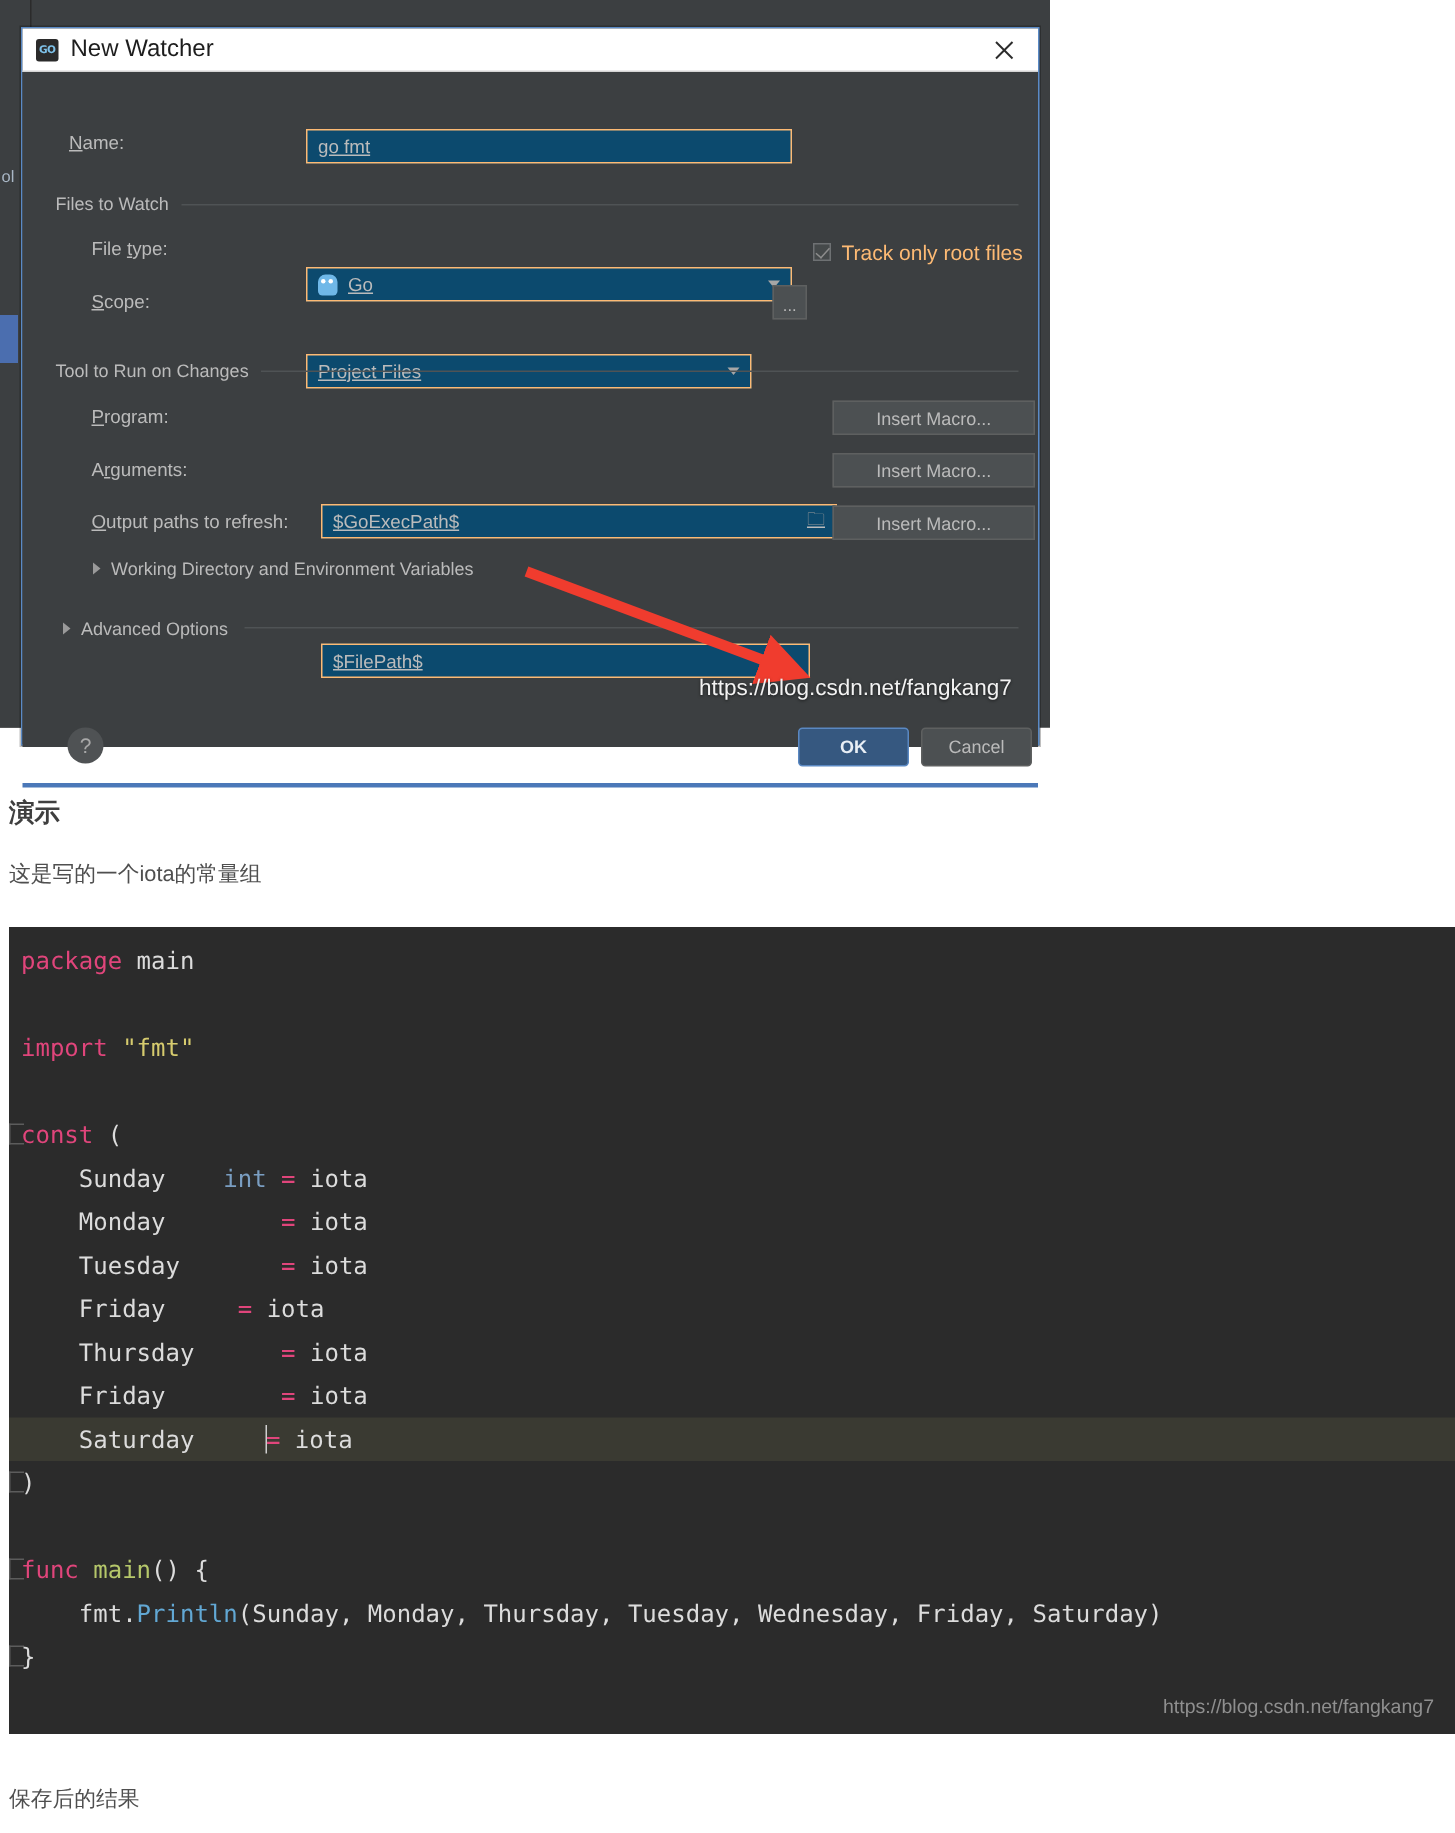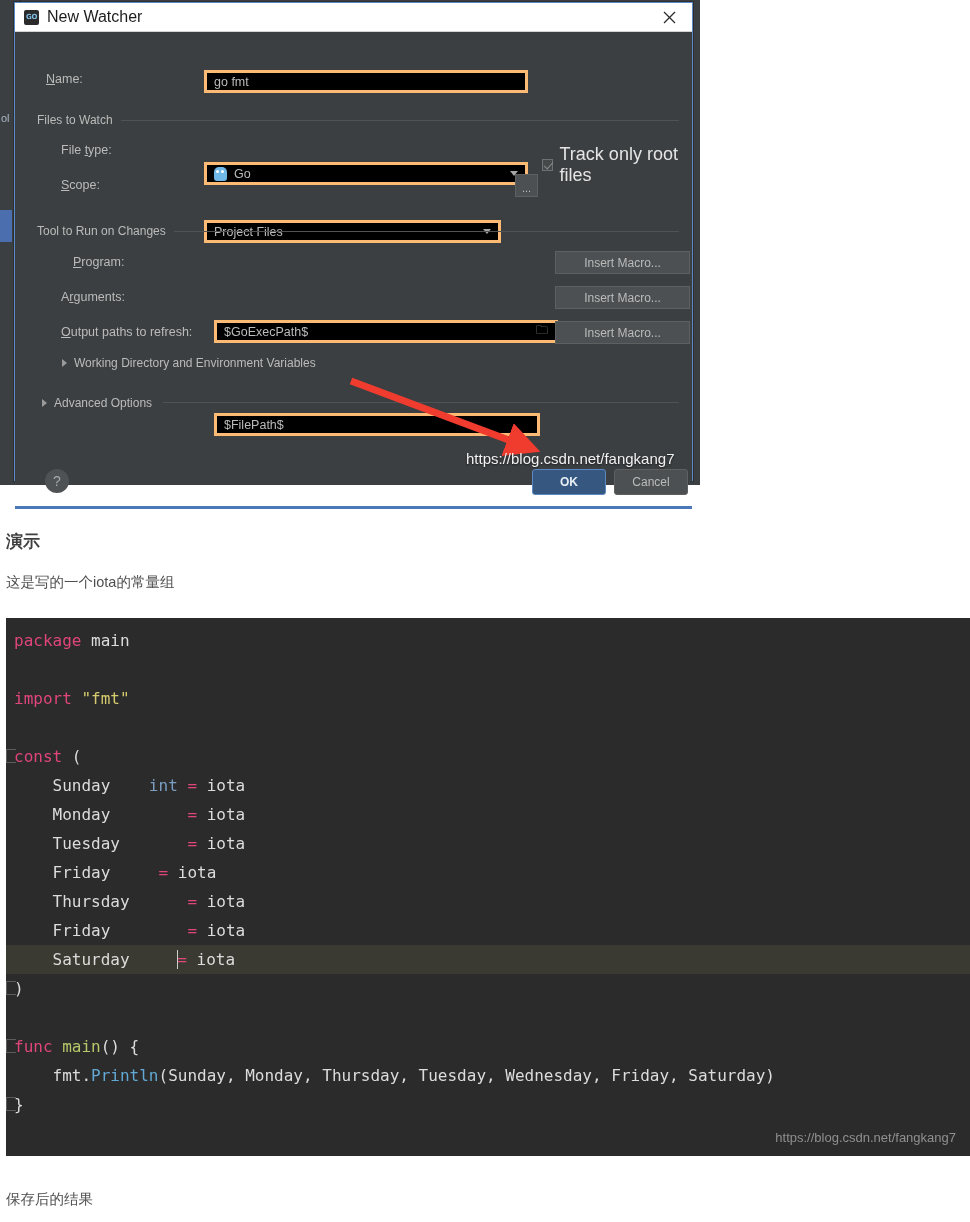--- a/index.html
+++ b/index.html
@@ -33,21 +33,21 @@
     position:absolute;left:20px;top:0;width:1px;height:485px;
     background:#2b2b2b;
   }
   .ide-bottom-bar{
     position:absolute;left:0;top:478px;width:700px;height:7px;
     background:#3c3f41;
   }
 
   
   .dialog{
-    position:absolute;left:14px;top:2px;width:679px;height:479px;
+    position:absolute;left:14px;top:18px;width:679px;height:479px;
     background:#3c3f41;
     border:1px solid #5a8ac6;
     box-sizing:border-box;
     box-shadow:0 0 0 1px rgba(0,0,0,.25);
   }
   .titlebar{
     height:28px;background:#ffffff;
     display:flex;align-items:center;
     border-bottom:1px solid #d4d4d4;
     position:relative;
@@ -77,28 +77,29 @@
 
   
   .row{position:absolute;display:flex;align-items:center;}
   .lbl{
     color:#bbbbbb;font-size:12.5px;white-space:nowrap;
   }
   .lbl u{text-decoration:underline;}
 
   .field{
     box-sizing:border-box;
-    background:#000000;
-    border:3px solid #fdba74;
+    background:#0c4a6e;
+    border:1px solid #fdba74;
     color:#bbbbbb;
     font-size:12.5px;
     height:23px;
     display:flex;align-items:center;
     padding:0 7px;
     position:relative;
+    text-decoration:underline;
   }
   .field.mono{font-family:"DejaVu Sans Mono","Liberation Mono",monospace;font-size:11.5px;}
   .field .ftxt{flex:1;overflow:hidden;white-space:nowrap;}
   .field .fico{
     color:#9a9a9a;font-size:12px;margin-left:4px;flex:0 0 auto;
   }
   .combo-arrow{
     width:0;height:0;border-left:4.5px solid transparent;
     border-right:4.5px solid transparent;border-top:5px solid #a6a6a6;
     margin-left:6px;flex:0 0 auto;
@@ -130,21 +131,21 @@
   .cbx{
     width:12px;height:12px;box-sizing:border-box;
     border:1px solid #6e7173;background:#45494a;
     margin-right:7px;position:relative;
   }
   .cbx::after{
     content:"";position:absolute;left:3px;top:0px;
     width:4px;height:8px;border:solid #8d8d8d;
     border-width:0 1.6px 1.6px 0;transform:rotate(42deg);
   }
-  .cbx-lbl{color:#e5e5e5;font-size:18px;}
+  .cbx-lbl{color:#fdba74;font-size:14px;}
 
   .disclosure{position:absolute;display:flex;align-items:center;}
   .tri{
     width:0;height:0;border-top:4px solid transparent;
     border-bottom:4px solid transparent;border-left:5px solid #9a9a9a;
     margin-right:7px;
   }
   .disclosure .dtext{color:#bbbbbb;font-size:12px;white-space:nowrap;}
 
   .adv-line{
@@ -310,21 +311,21 @@
       <span class="ftxt">Project Files</span>
       <span class="combo-arrow"></span>
     </div>
     <div class="ellipsis-btn" style="position:absolute;left:500px;top:142px;margin-left:0;">...</div>
 
     <div class="group" style="left:22px;top:192px;width:642px;">
       <span class="gtitle">Tool to Run on Changes</span>
       <span class="gline"></span>
     </div>
 
-    <div class="row" style="left:46px;top:223px;margin-left:12px;">
+    <div class="row" style="left:46px;top:223px;">
       <div class="lbl"><u>P</u>rogram:</div>
     </div>
     <div class="field" style="left:199px;top:219px;width:344px;">
       <span class="ftxt">$GoExecPath$</span>
       <span class="fico">🗀</span>
     </div>
     <div class="macro-btn" style="position:absolute;left:540px;top:219px;">Insert Macro...</div>
 
     <div class="row" style="left:46px;top:258px;">
       <div class="lbl">A<u>r</u>guments:</div>

